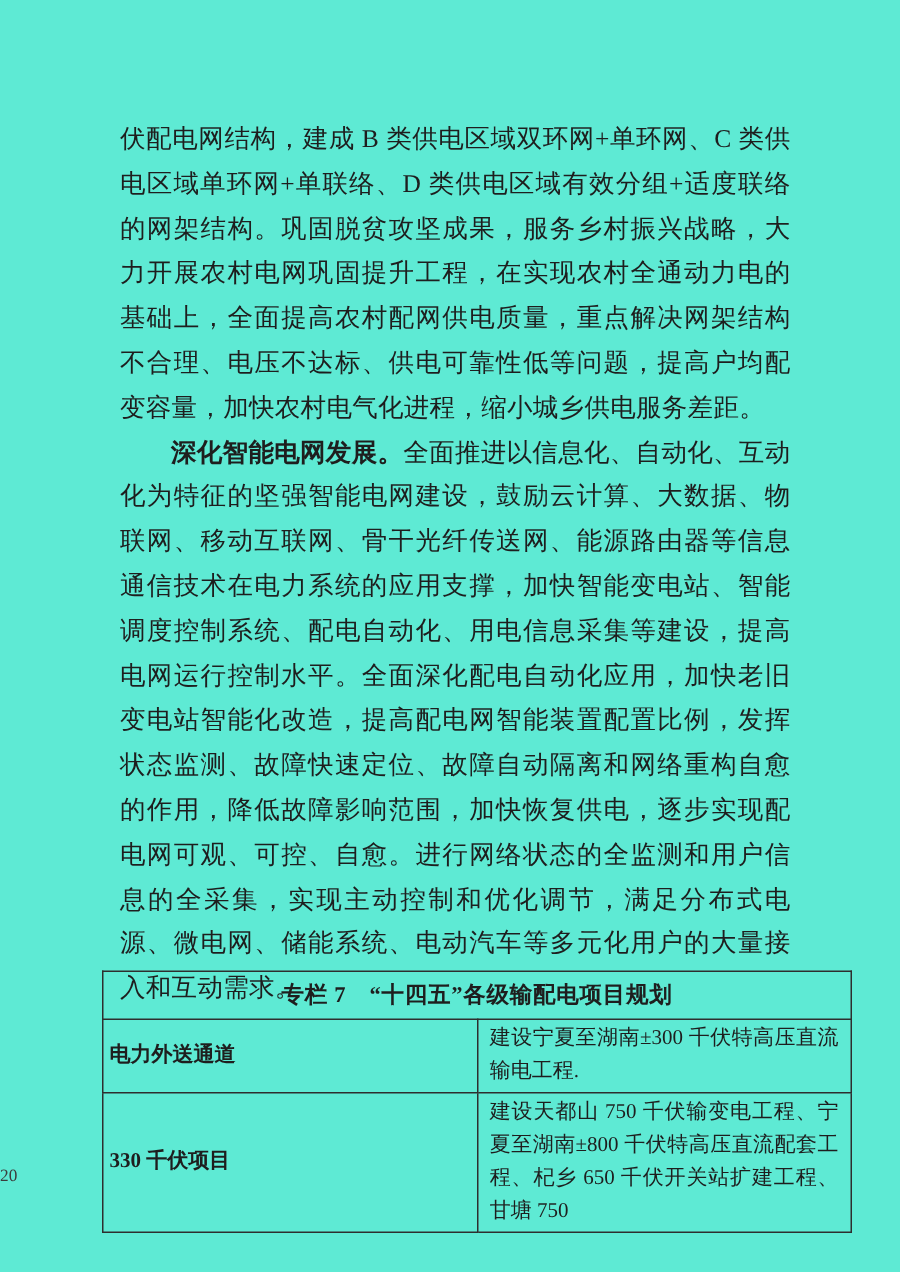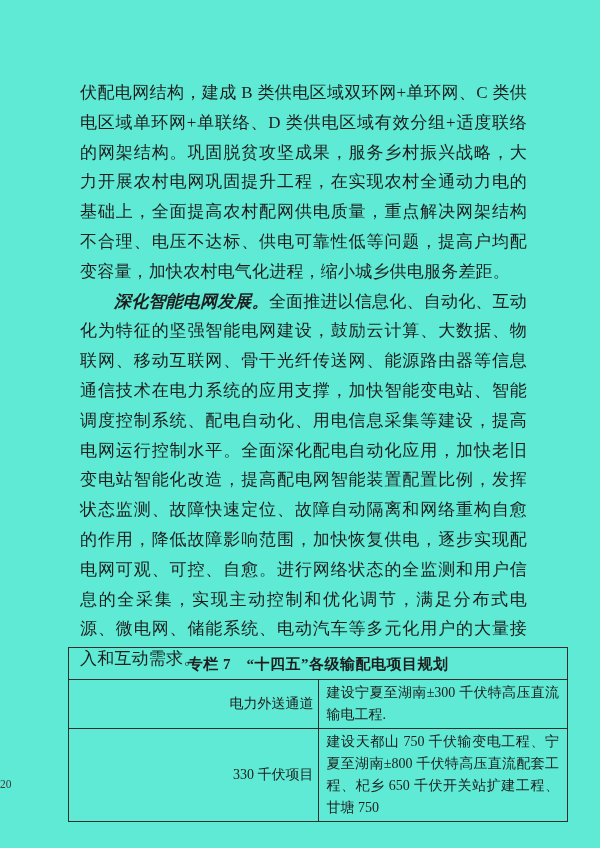--- a/index.html
+++ b/index.html
@@ -28,21 +28,20 @@
     line-height: 29.8px;
     text-align: justify;
     text-justify: inter-character;
     letter-spacing: 0.2px;
   }
   .body-text p.indent {
     text-indent: 2em;
   }
   .body-text b {
     font-weight: bold;
-    font-style: italic;
   }
   .box-table {
     position: absolute;
     left: 68px;
     top: 647px;
     width: 500px;
     border-collapse: collapse;
     table-layout: fixed;
   }
   .box-table td {
@@ -53,22 +52,22 @@
     padding: 2px 8px;
   }
   .box-table .title-cell {
     font-weight: bold;
     text-align: center;
     font-size: 15px;
     height: 27px;
     letter-spacing: 0.5px;
   }
   .box-table .label-cell {
-    font-weight: normal;
-    text-align: right;
+    font-weight: bold;
+    text-align: left;
     width: 102px;
     padding: 2px 4px;
   }
   .box-table .row-send .content-cell,
   .box-table .row-send .label-cell {
     height: 27px;
   }
   .box-table .row-750 .content-cell,
   .box-table .row-750 .label-cell {
     height: 48px;

